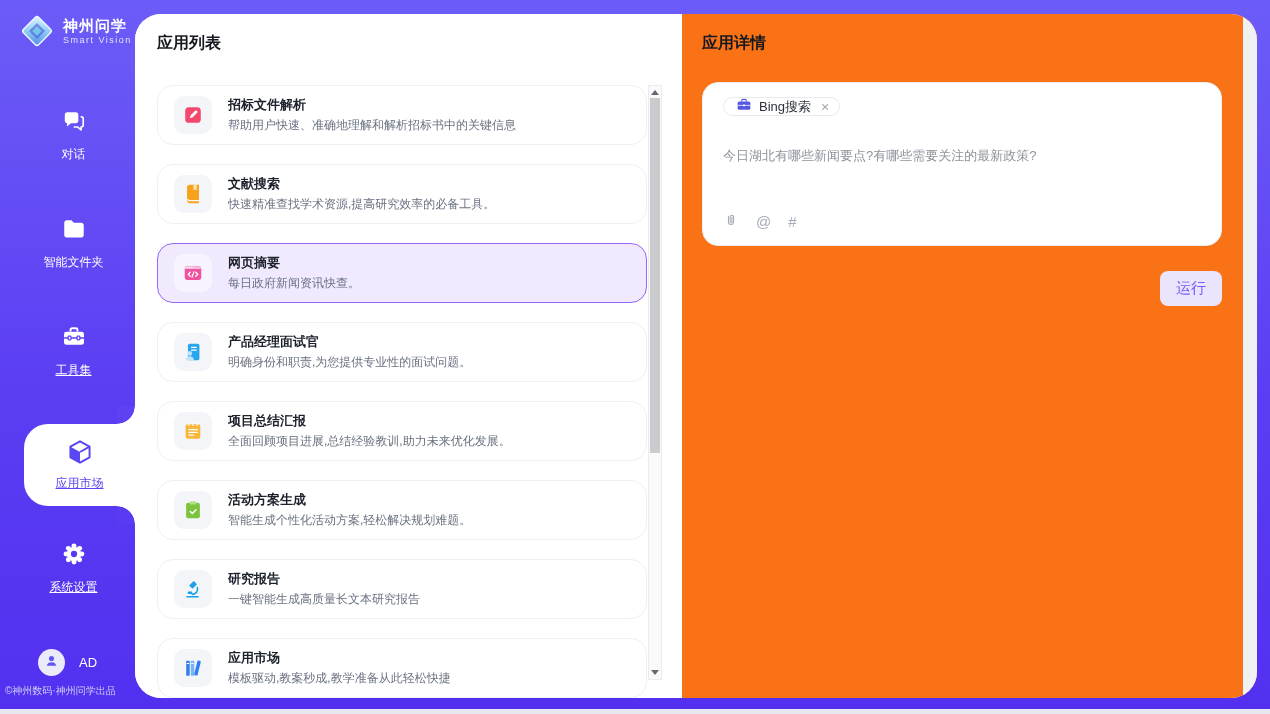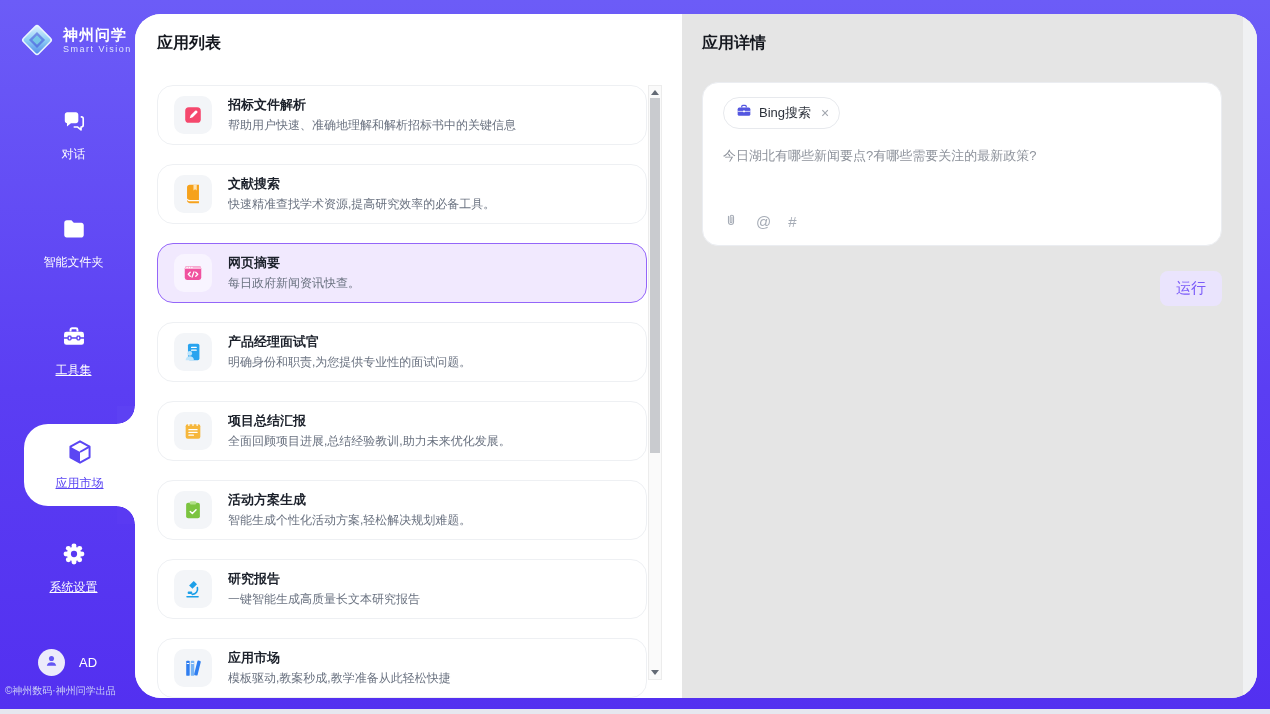--- a/index.html
+++ b/index.html
@@ -5,21 +5,21 @@
   * { margin:0; padding:0; box-sizing:border-box; }
   html,body { width:1270px; height:714px; overflow:hidden; }
   body { position:relative; font-family:"Liberation Sans","DejaVu Sans",sans-serif; background:#e6e7ef; }
 
   
   .frame { position:absolute; left:0; top:0; width:1270px; height:709px;
            background:linear-gradient(180deg,#6c5cf7 0%,#5b3ef3 55%,#5330f0 100%); }
 
   .sidebar { position:absolute; left:0; top:0; width:135px; height:709px; }
 
-  .logo { position:absolute; left:18px; top:21px; display:flex; align-items:center; gap:7px; }
+  .logo { position:absolute; left:18px; top:12px; display:flex; align-items:center; gap:7px; }
   .logo-texts { display:flex; flex-direction:column; }
   .logo-name { font-size:15px; font-weight:bold; color:#fff; letter-spacing:1px; line-height:18px; }
   .logo-sub  { font-size:9px; color:#dfe3ff; letter-spacing:1.5px; line-height:11px; }
 
   .side-item { position:absolute; left:0; width:147px; display:flex; flex-direction:column;
                align-items:center; color:#fff; cursor:pointer; }
   .side-label { font-size:12px; margin-top:8px; }
   .side-label.u { text-decoration:underline; }
 
   .side-item.active { left:24px; width:111px; height:82px; background:#fff;
@@ -58,27 +58,27 @@
 
   .scrollbar { position:absolute; right:20px; top:71px; width:14px; height:595px;
                background:#fafafa; border:1px solid #ececec; }
   .sb-arrow { width:0; height:0; border-left:4px solid transparent; border-right:4px solid transparent;
               margin:4px auto 0; cursor:pointer; }
   .sb-up   { border-bottom:5px solid #636a75; }
   .sb-down { border-top:5px solid #636a75; position:absolute; bottom:4px; left:2px; }
   .sb-thumb { position:absolute; left:1px; top:12px; width:10px; height:355px; background:#c9cbcf; cursor:pointer; }
 
   
-  .detail-panel { position:absolute; left:547px; top:0; width:575px; height:684px; background:#e5e5e5; }
+  .detail-panel { position:absolute; left:547px; top:0; width:575px; height:684px; background:#f97316; }
   .detail-panel .panel-title { position:absolute; left:20px; top:19px; }
   .detail-gutter { position:absolute; right:0; top:0; width:14px; height:100%; background:#f0f1f3; }
 
   .composer-card { position:absolute; left:20px; top:68px; width:520px; height:164px;
                    background:#fff; border:1px solid #ebedf1; border-radius:16px; }
-  .tool-tag { position:absolute; left:20px; top:14px; height:32px; display:inline-flex; align-items:center;
+  .tool-tag { position:absolute; left:20px; top:14px; height:19px; display:inline-flex; align-items:center;
               gap:7px; padding:0 10px 0 12px; background:#fff; border:1px solid #e7e9ed; border-radius:16px; cursor:pointer; }
   .tag-label { font-size:13px; color:#2b303a; }
   .tag-close { font-size:14px; color:#a0a5ad; margin-left:3px; cursor:pointer; }
   .query-text { position:absolute; left:20px; top:64px; right:20px; font-size:13px; color:#8d929b; line-height:18px; }
   .composer-icons { position:absolute; left:20px; bottom:16px; display:flex; align-items:center; gap:17px; }
   .ci { color:#a6acb6; font-size:15px; line-height:15px; cursor:pointer; display:flex; align-items:center; }
 
   .run-button { position:absolute; right:35px; top:257px; background:#eae4fd; color:#7b5bf9;
                 font-size:15px; border:none; border-radius:8px; padding:8px 16px; cursor:pointer;
                 font-family:inherit; }

